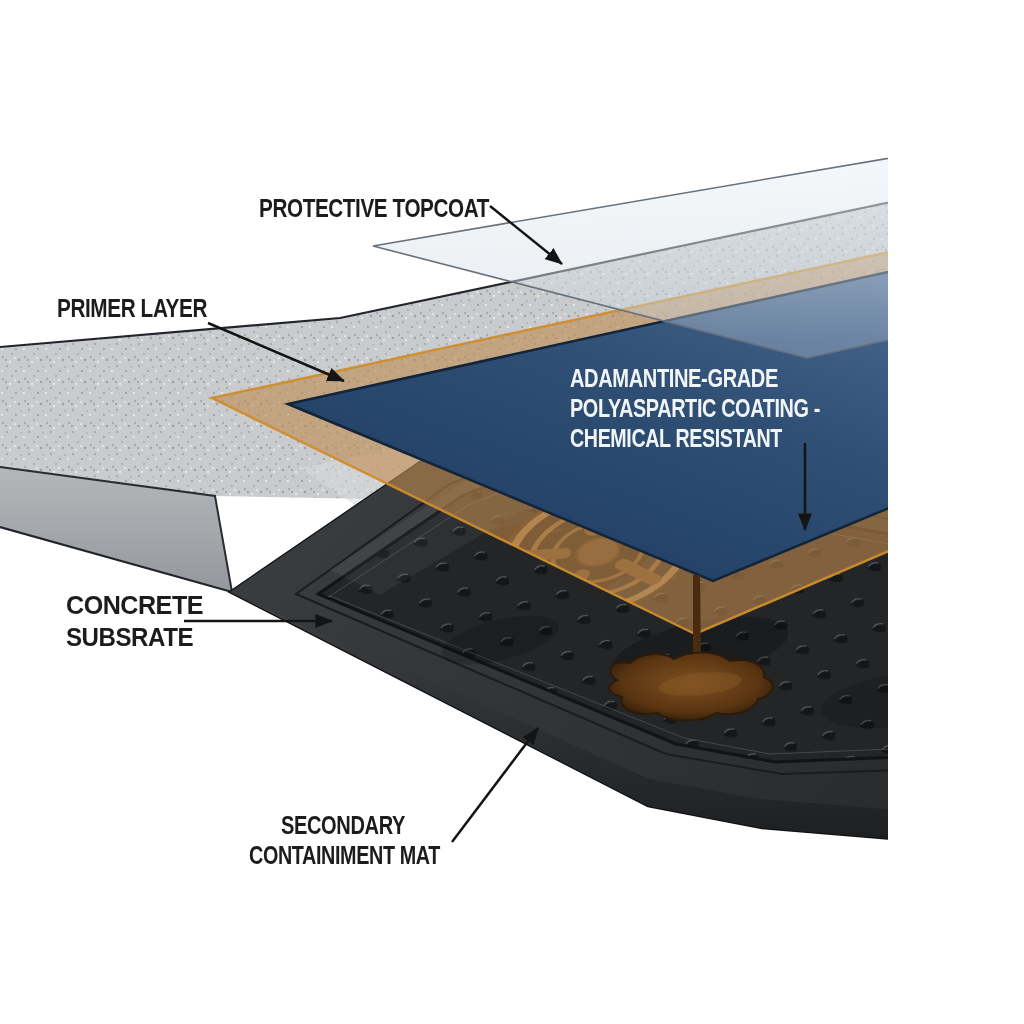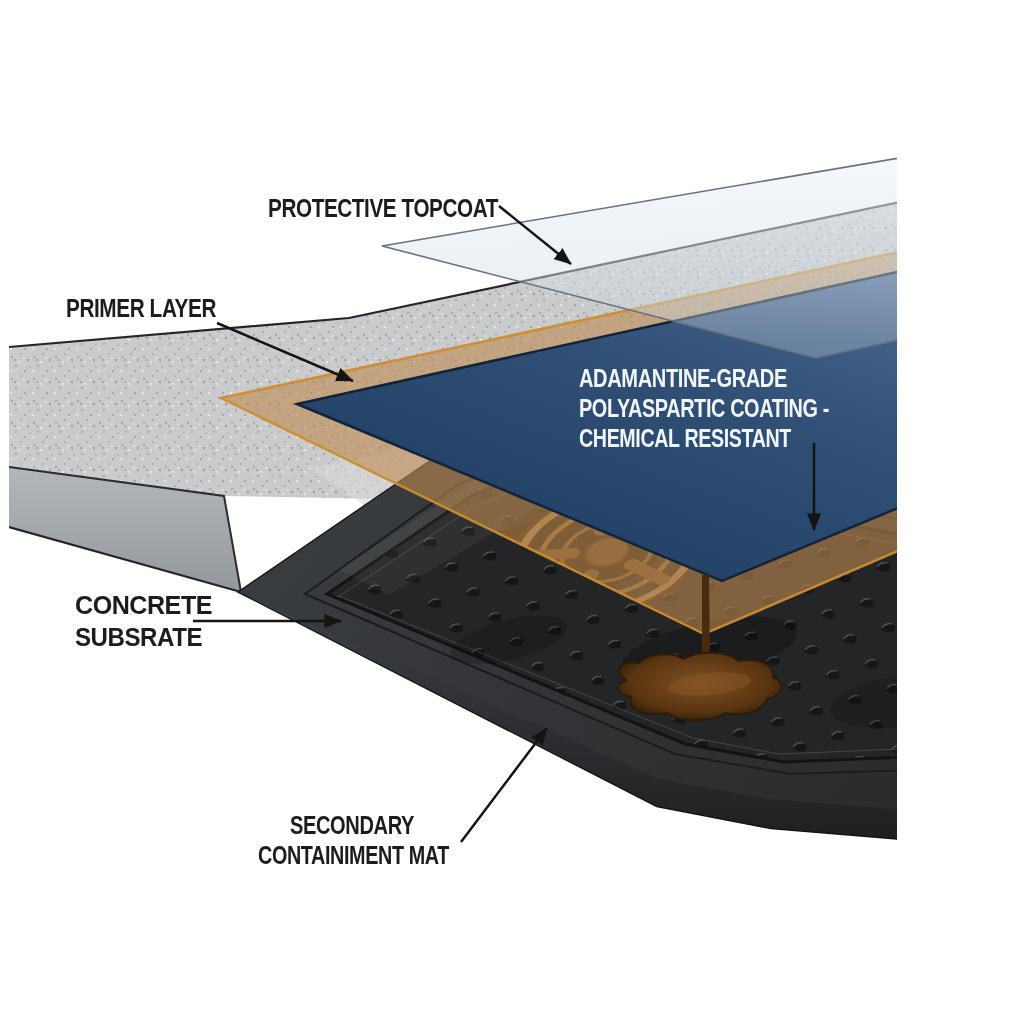--- a/index.html
+++ b/index.html
@@ -1,16 +1,16 @@
 <!DOCTYPE html>
 <html><head>
 <meta charset="utf-8">
 <style>
   html,body{margin:0;padding:0;background:#ffffff;}
-  .stage{width:888px;height:1024px;position:relative;overflow:hidden;background:#c2410c;margin-left:9px;}
+  .stage{width:888px;height:1024px;position:relative;overflow:hidden;background:#c2410c;}
   svg{display:block;}
   .diagram-label{
     font-family:"Liberation Sans","DejaVu Sans",sans-serif;
     font-weight:700;
     letter-spacing:-0.5px;
   }
   .lbl-dark{fill:#1c1c1c;}
   .lbl-light{fill:#f2f5f8;}
   .arrow-line{stroke:#141414;stroke-width:2.5;fill:none;}
 </style>

